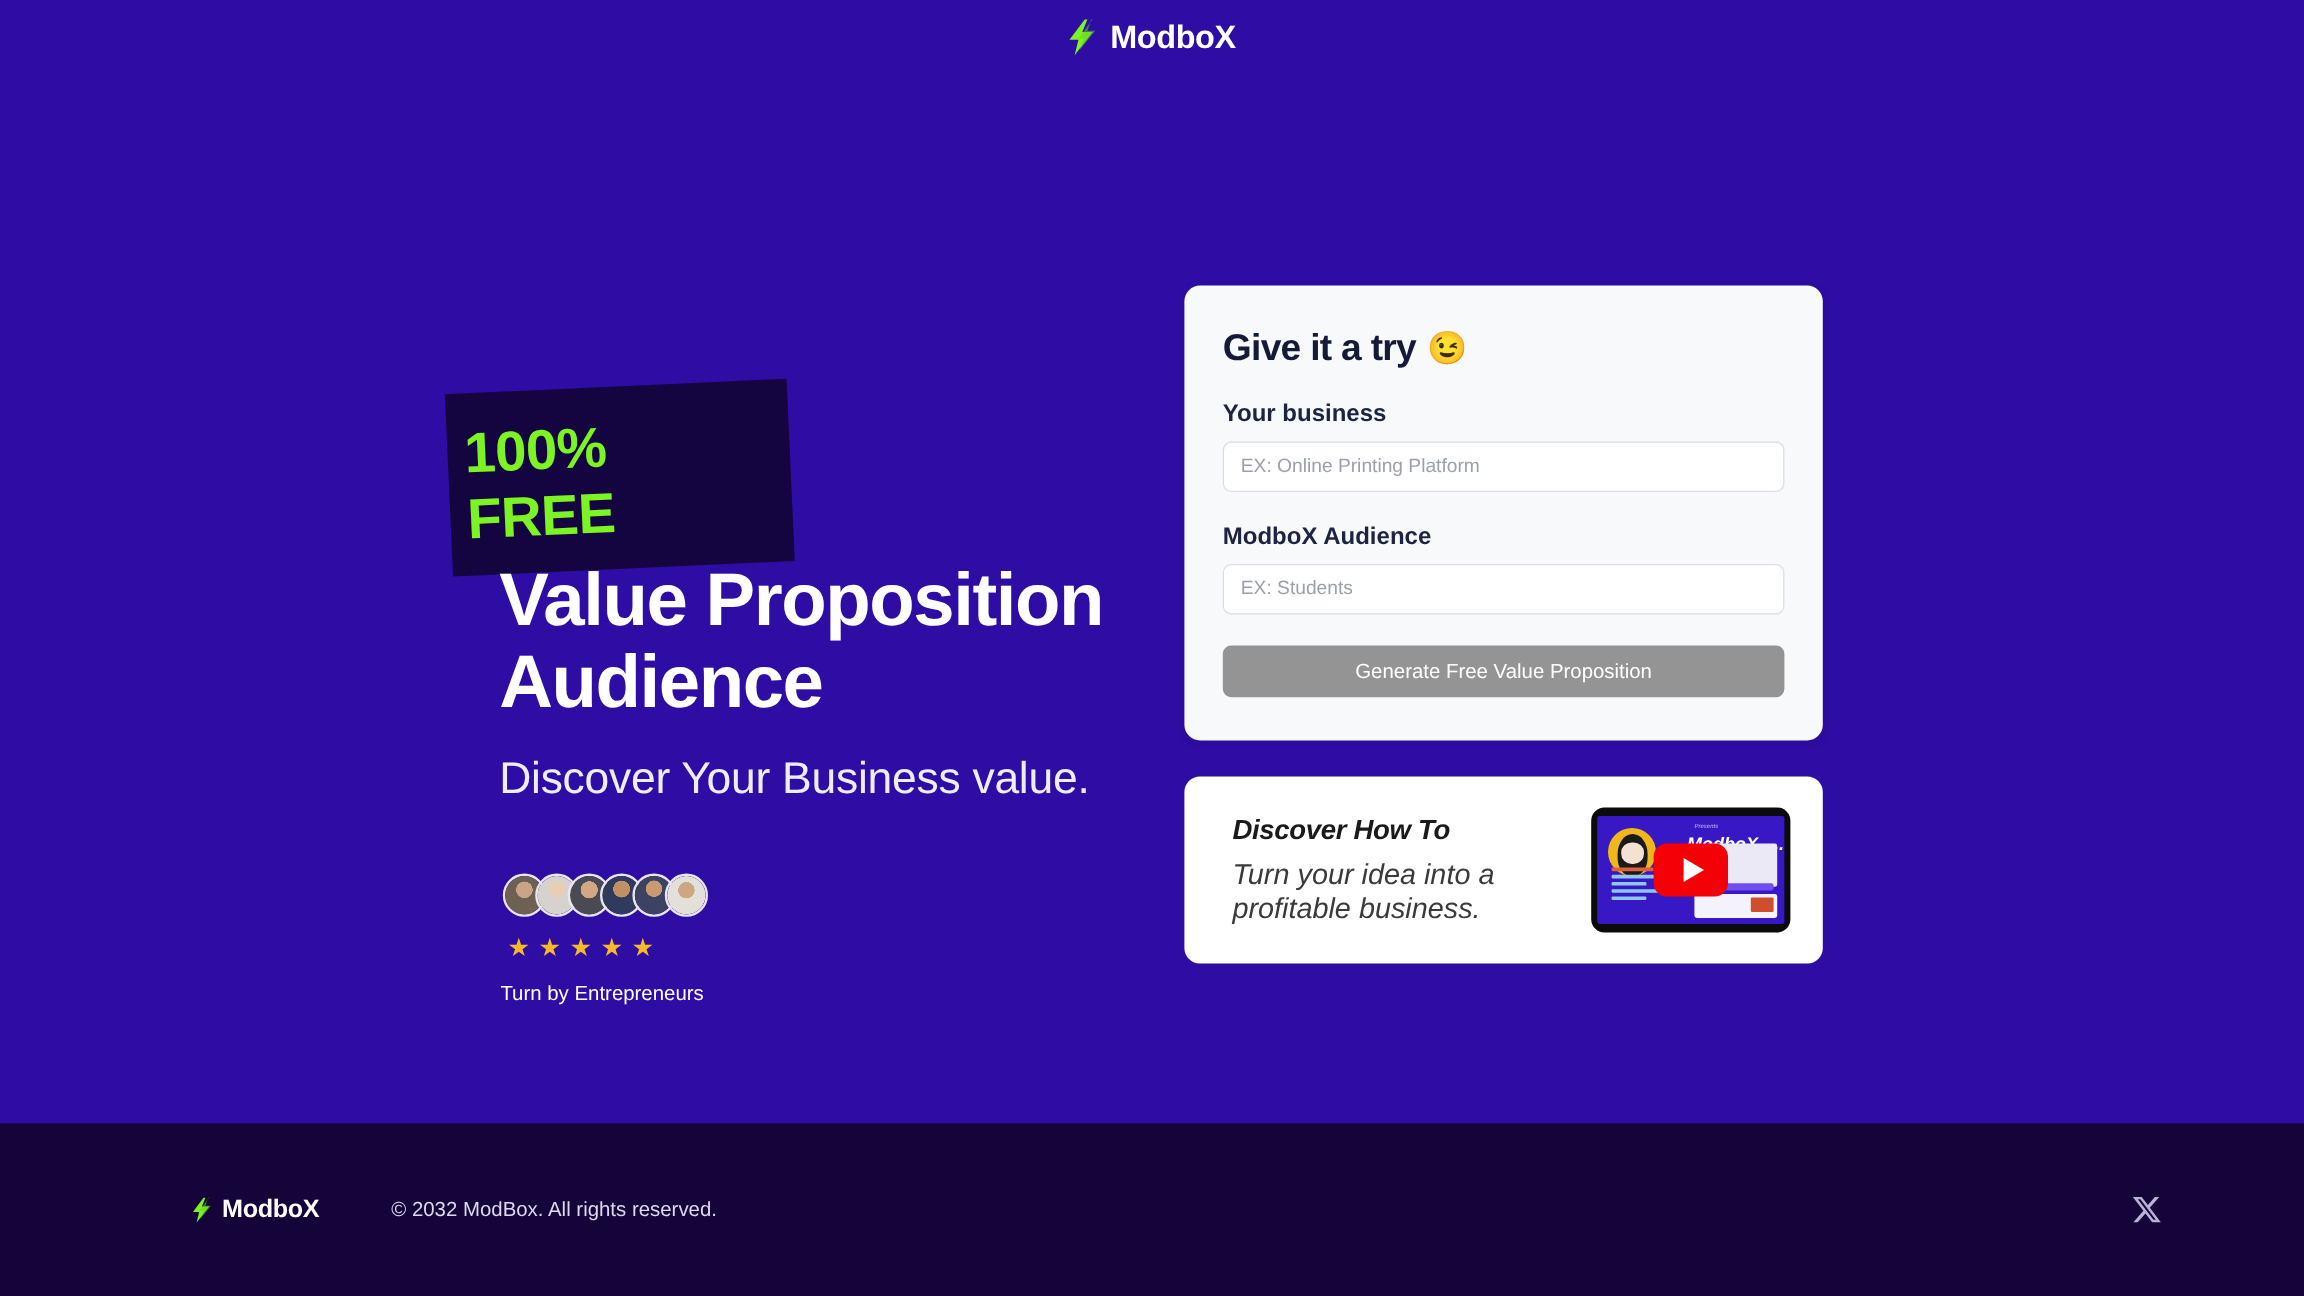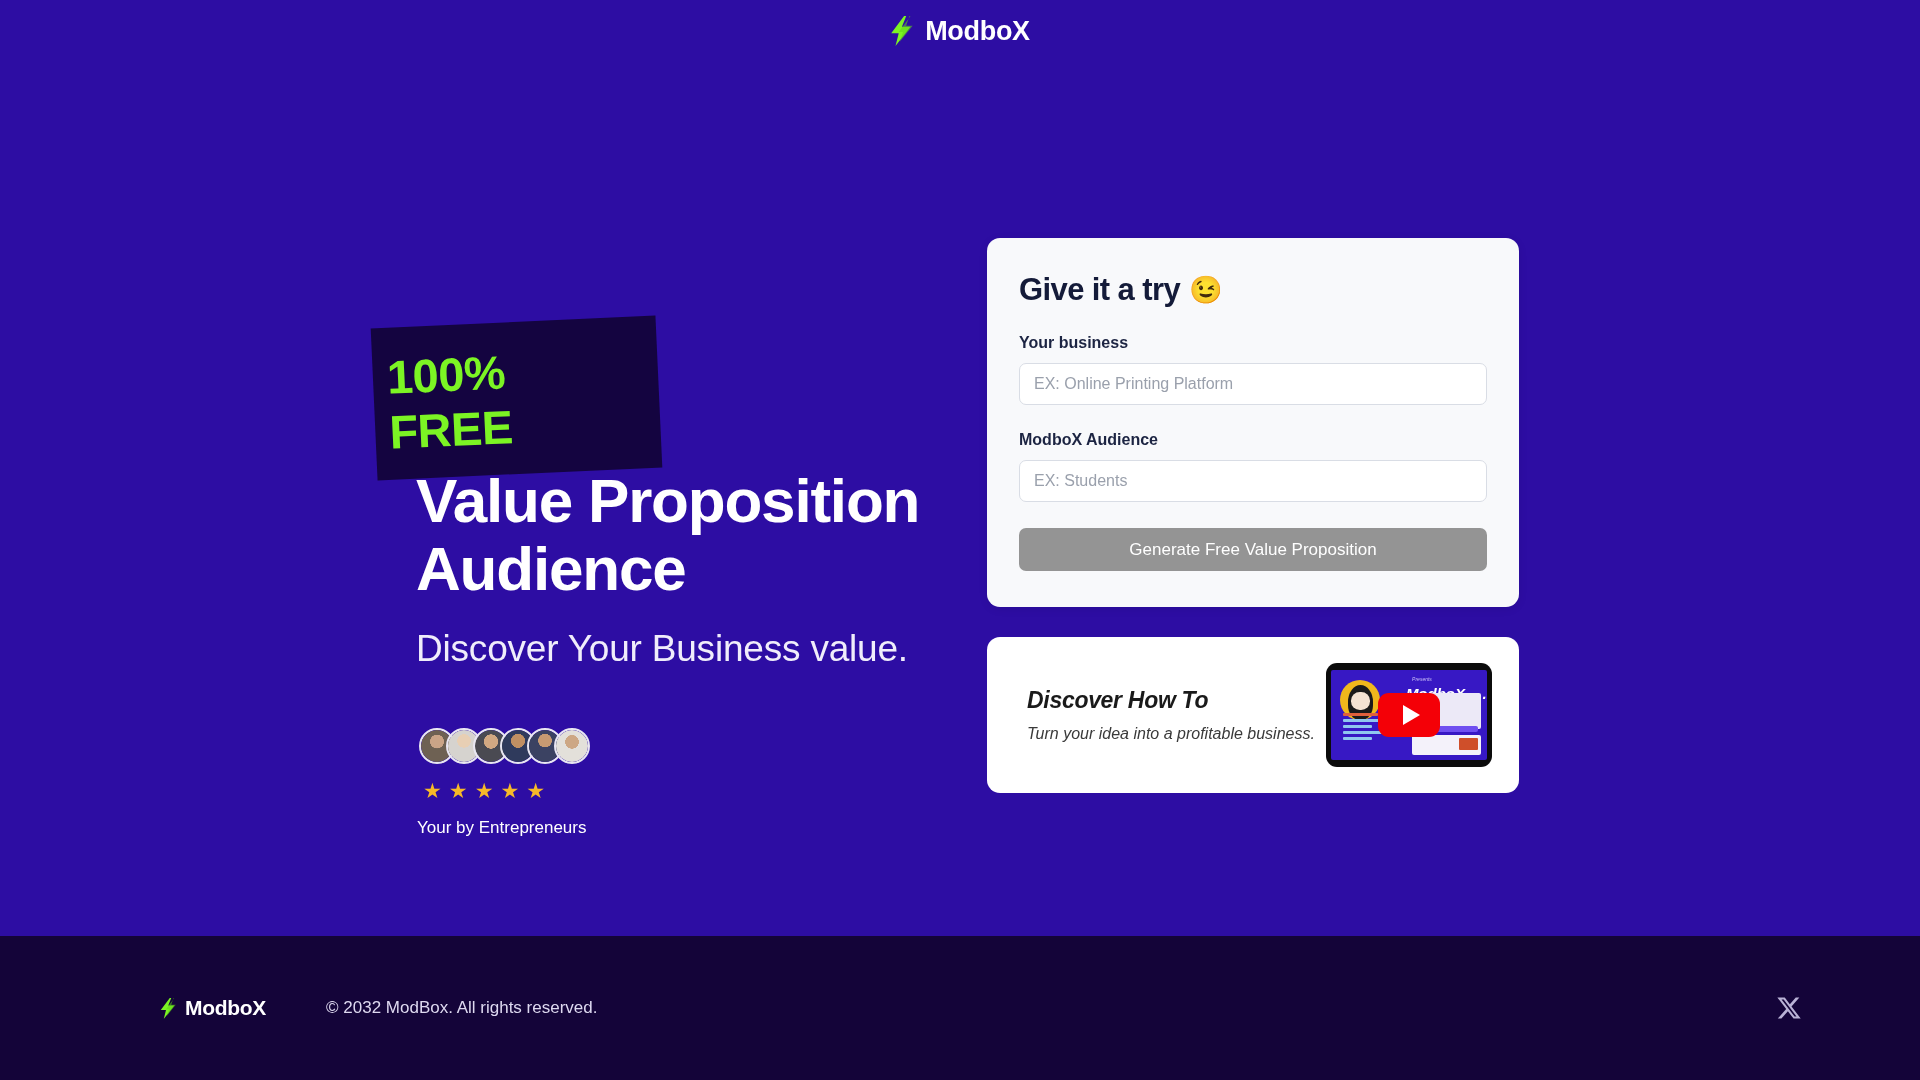--- a/index.html
+++ b/index.html
@@ -170,21 +170,21 @@
     letter-spacing: -0.6px;
     display: flex;
     align-items: center;
     gap: 9px;
   }
   .card-title .emoji { font-size: 27px; }
 
   .field { margin-top: 26px; }
   .field-label {
     color: #1c2442;
-    font-size: 16px;
+    font-size: 20px;
     font-weight: bold;
     margin-bottom: 11px;
   }
   .text-input {
     width: 100%;
     height: 42px;
     border: 1px solid #d9dde5;
     border-radius: 7px;
     background: #ffffff;
     padding: 0 14px;
@@ -222,21 +222,21 @@
   }
   .video-copy { padding-left: 18px; }
   .video-title {
     color: #1a1a1a;
     font-size: 23px;
     font-weight: bold;
     letter-spacing: -0.3px;
   }
   .video-desc {
     color: #3a3a3a;
-    font-size: 16px;
+    font-size: 24px;
     margin-top: 11px;
   }
 
   .thumb {
     position: relative;
     width: 166px;
     height: 104px;
     border-radius: 11px;
     background: #0b0b0b;
     padding: 7px 5px;
@@ -424,21 +424,21 @@
         </div>
 
         <div class="stars">
           <span class="star">★</span>
           <span class="star">★</span>
           <span class="star">★</span>
           <span class="star">★</span>
           <span class="star">★</span>
         </div>
 
-        <div class="proof-label">Your by Entrepreneurs</div>
+        <div class="proof-label">Turn by Entrepreneurs</div>
       </div>
     </section>
 
     <section class="hero-right">
 
       <div class="card form-card">
         <div class="card-title">
           <span>Give it a try</span>
           <span class="emoji">😉</span>
         </div>

